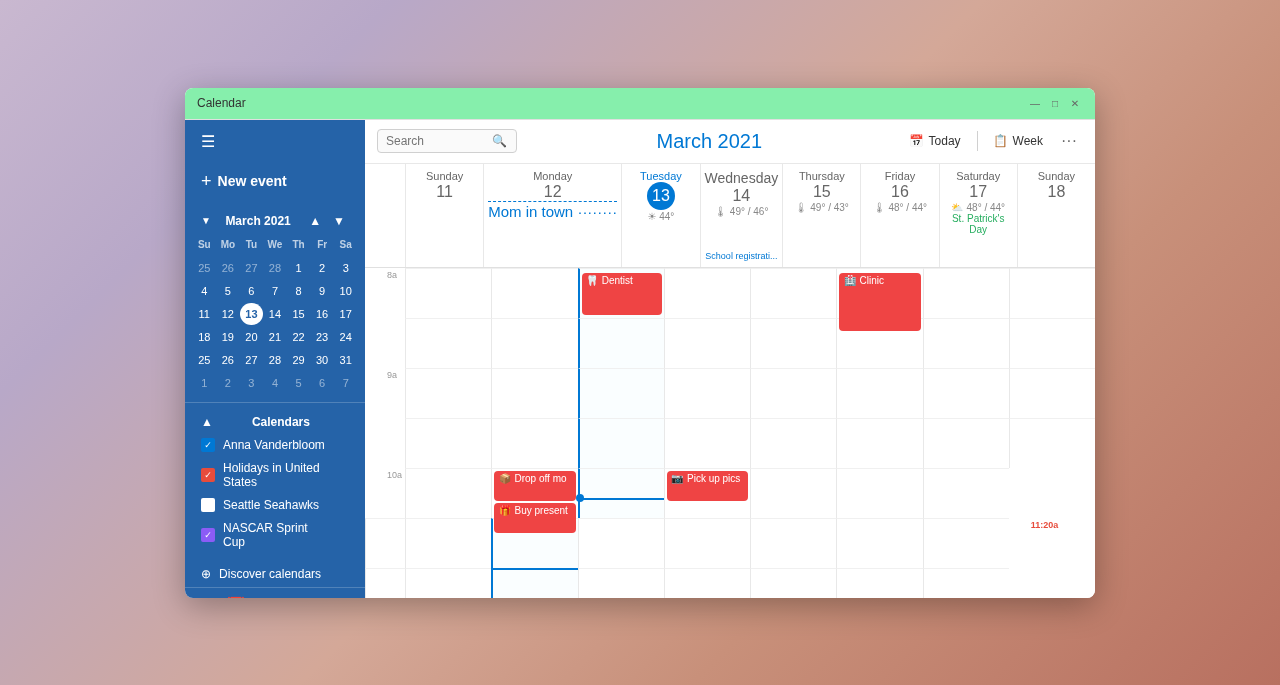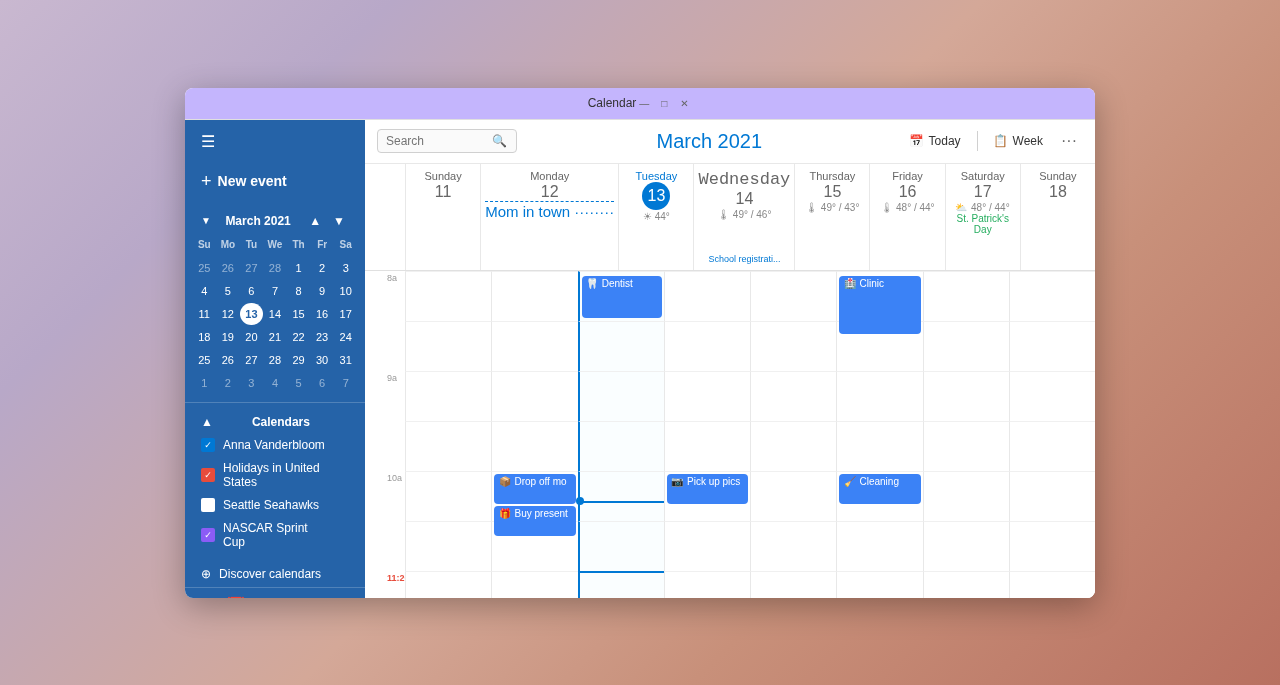--- a/index.html
+++ b/index.html
@@ -18,25 +18,25 @@
       height: 510px;
       background: #fff;
       border-radius: 8px;
       box-shadow: 0 8px 32px rgba(0,0,0,0.3);
       display: flex;
       flex-direction: column;
       overflow: hidden;
     }
     .titlebar {
       height: 32px;
-      background: #c4b5fd;
+      background: #86efac;
       display: flex;
       align-items: center;
       padding: 0 12px;
-      justify-content: center;
+      justify-content: space-between;
       border-bottom: 1px solid #e0e0e0;
     }
     .titlebar-title {
       font-size: 12px;
       color: #333;
     }
     .titlebar-controls {
       display: flex;
       gap: 4px;
     }
@@ -362,21 +362,21 @@
     .event {
       position: absolute;
       border-radius: 4px;
       padding: 2px 5px;
       font-size: 10px;
       color: #fff;
       overflow: hidden;
       cursor: pointer;
       z-index: 2;
     }
-    .event.green { background: #3b82f6; }
+    .event.green { background: #ef4444; }
     .col-today {
       border-left: 2px solid #0078d4;
     }
   </style>
 </head>
 <body>
 
 <div class="window">
 
   <div class="titlebar">
@@ -558,21 +558,21 @@
             <div class="mom-in-town">Mom in town ········</div>
           </div>
 
           <div class="day-header today">
             <div style="font-size:11px;color:#0078d4;">Tuesday</div>
             <div class="day-num">13</div>
             <div class="weather">☀ 44°</div>
           </div>
 
           <div class="day-header">
-            <div style="font-size:17px;color:#666;font-family:Liberation Mono, monospace;">Wednesday</div>
+            <div style="font-size:14px;color:#666;">Wednesday</div>
             <div class="day-num">14</div>
             <div class="weather">🌡 49° / 46°</div>
             <div class="school-reg">School registrati...</div>
           </div>
 
           <div class="day-header">
             <div style="font-size:11px;color:#666;">Thursday</div>
             <div class="day-num">15</div>
             <div class="weather">🌡 49° / 43°</div>
           </div>
@@ -670,26 +670,20 @@
               </div>
             </div>
             <div class="cal-cell">
 
               <div class="event green" style="top:2px;left:2px;right:2px;height:30px;">
                 <span>📷</span>
                 <span>Pick up pics</span>
               </div>
             </div>
             <div class="cal-cell"></div>
-            <div class="cal-cell">
-              <div class="event green" style="top:2px;left:2px;right:2px;height:30px;">
-                <span>🧹</span>
-                <span>Cleaning</span>
-              </div>
-            </div>
             <div class="cal-cell"></div>
             <div class="cal-cell"></div>
 
             <div class="time-label"></div>
             <div class="cal-cell"></div>
             <div class="cal-cell"></div>
             <div class="cal-cell today col-today"></div>
             <div class="cal-cell"></div>
             <div class="cal-cell"></div>
             <div class="cal-cell"></div>

